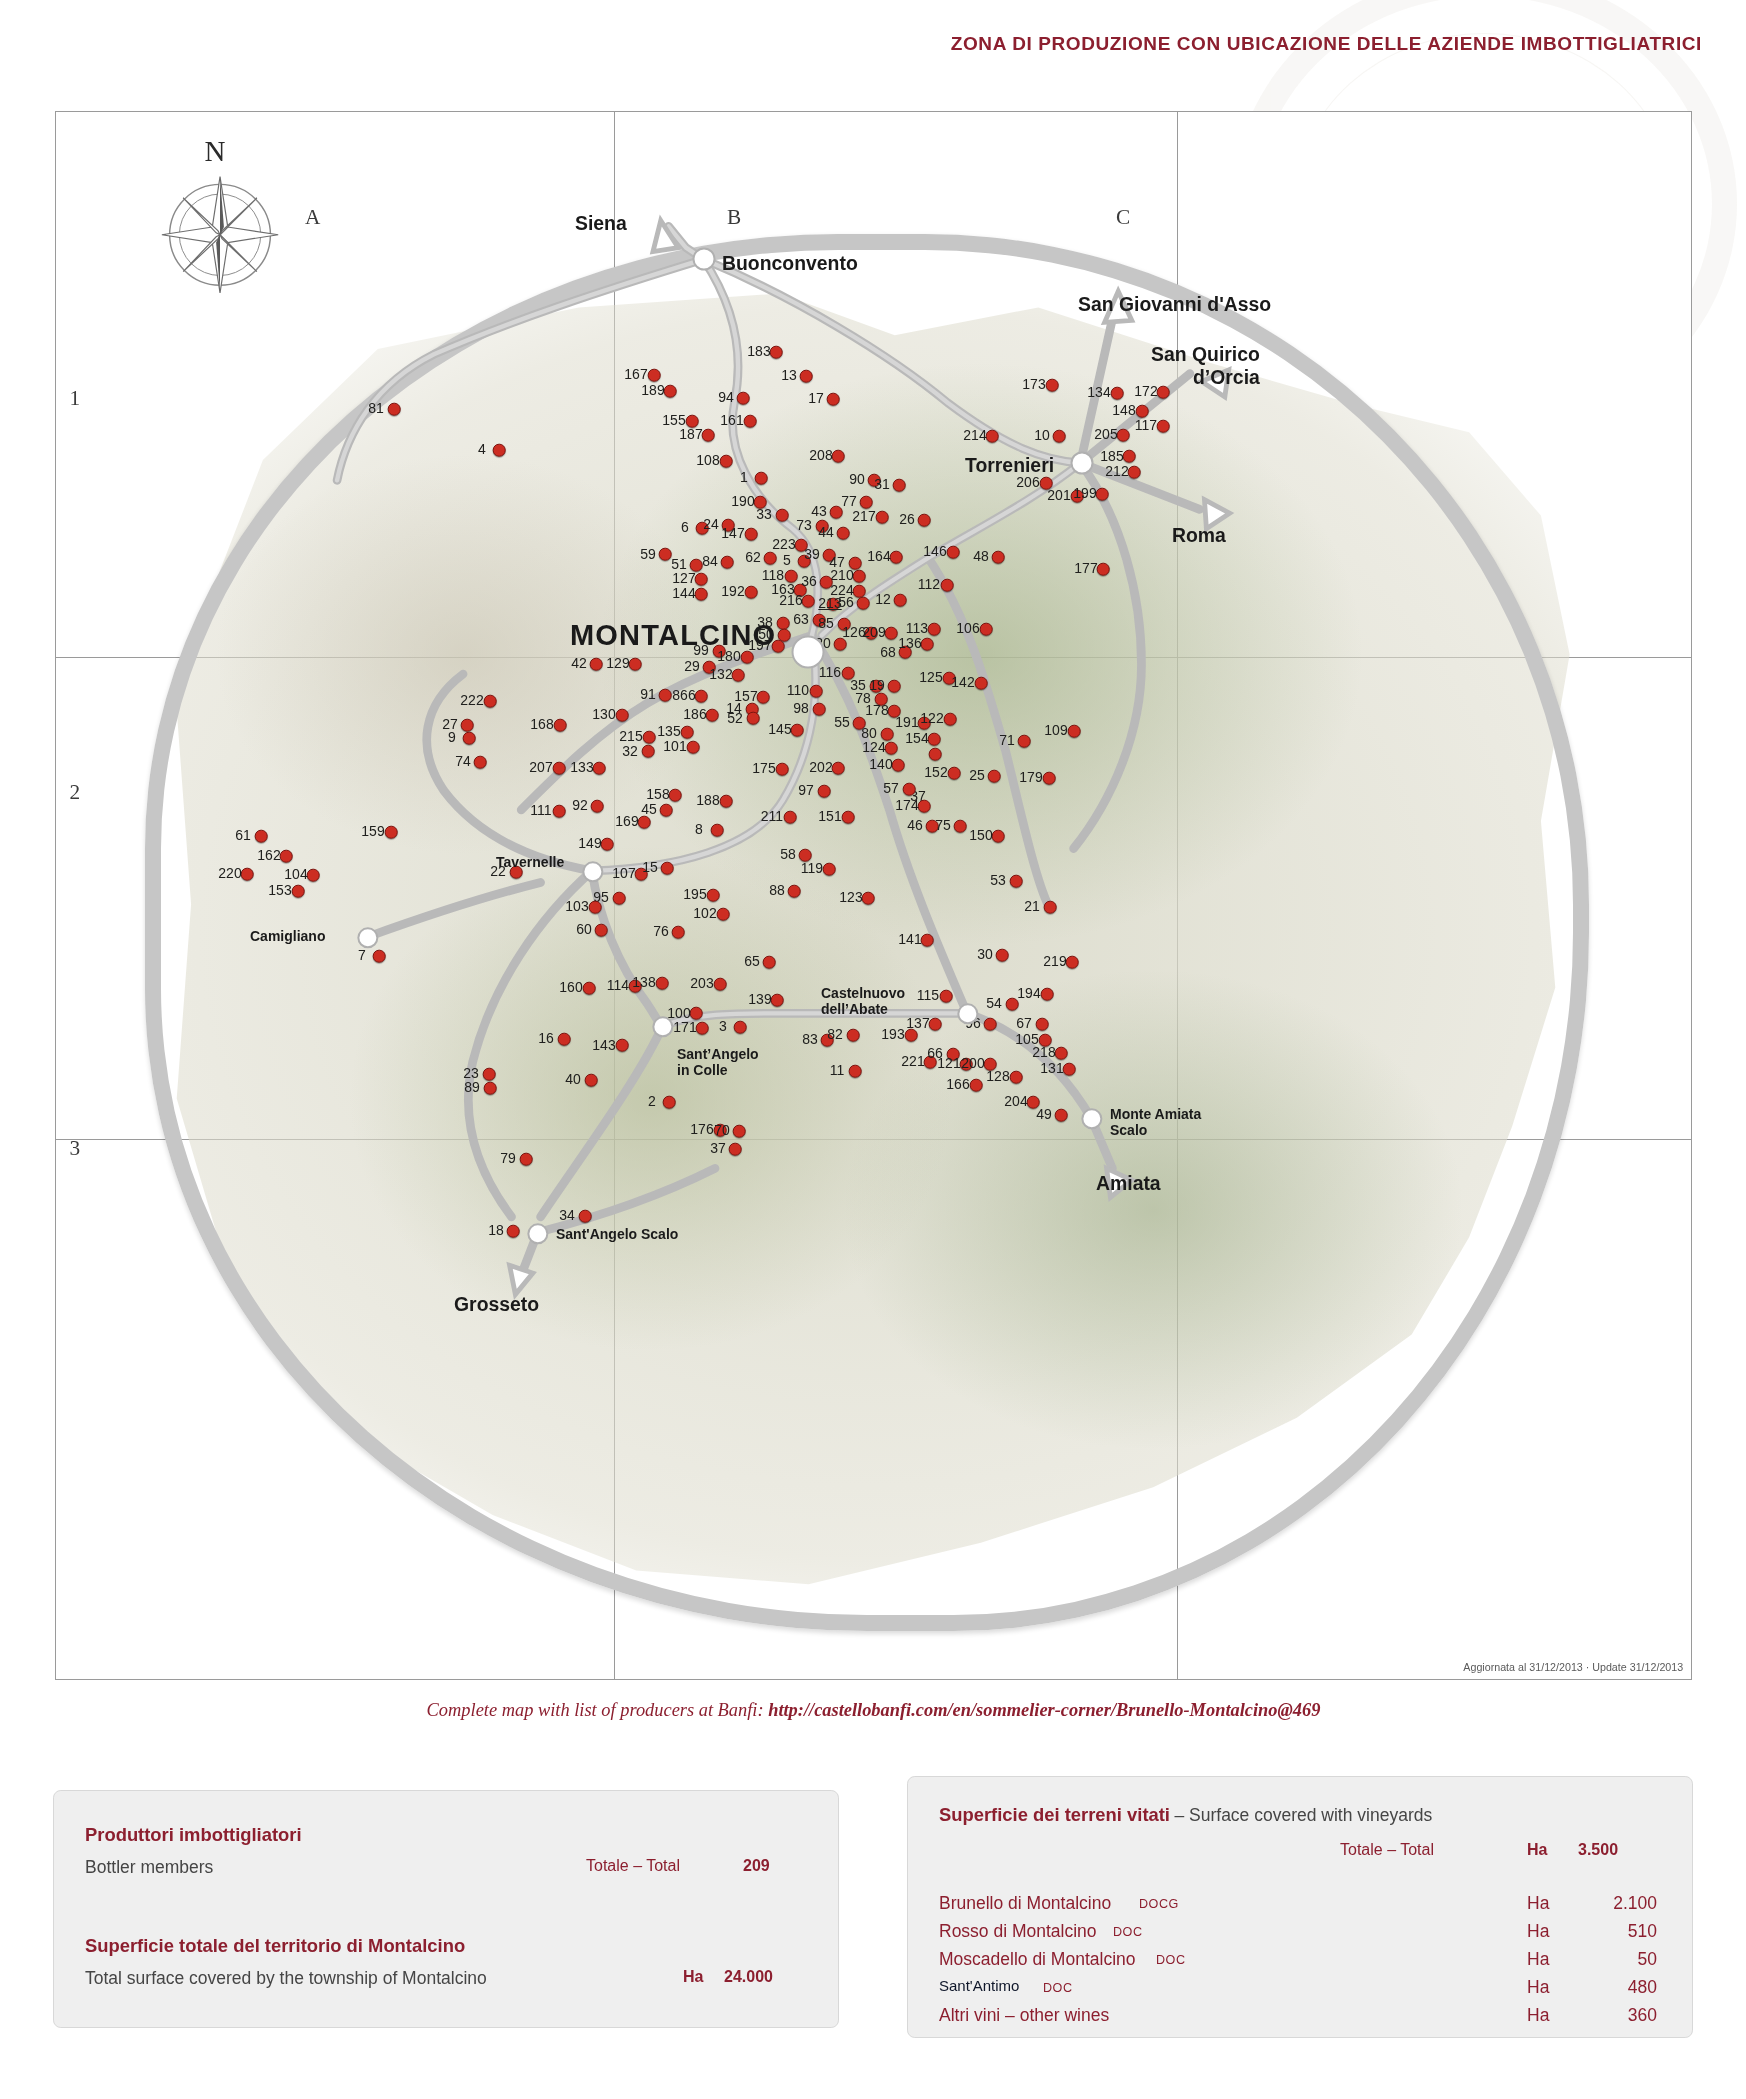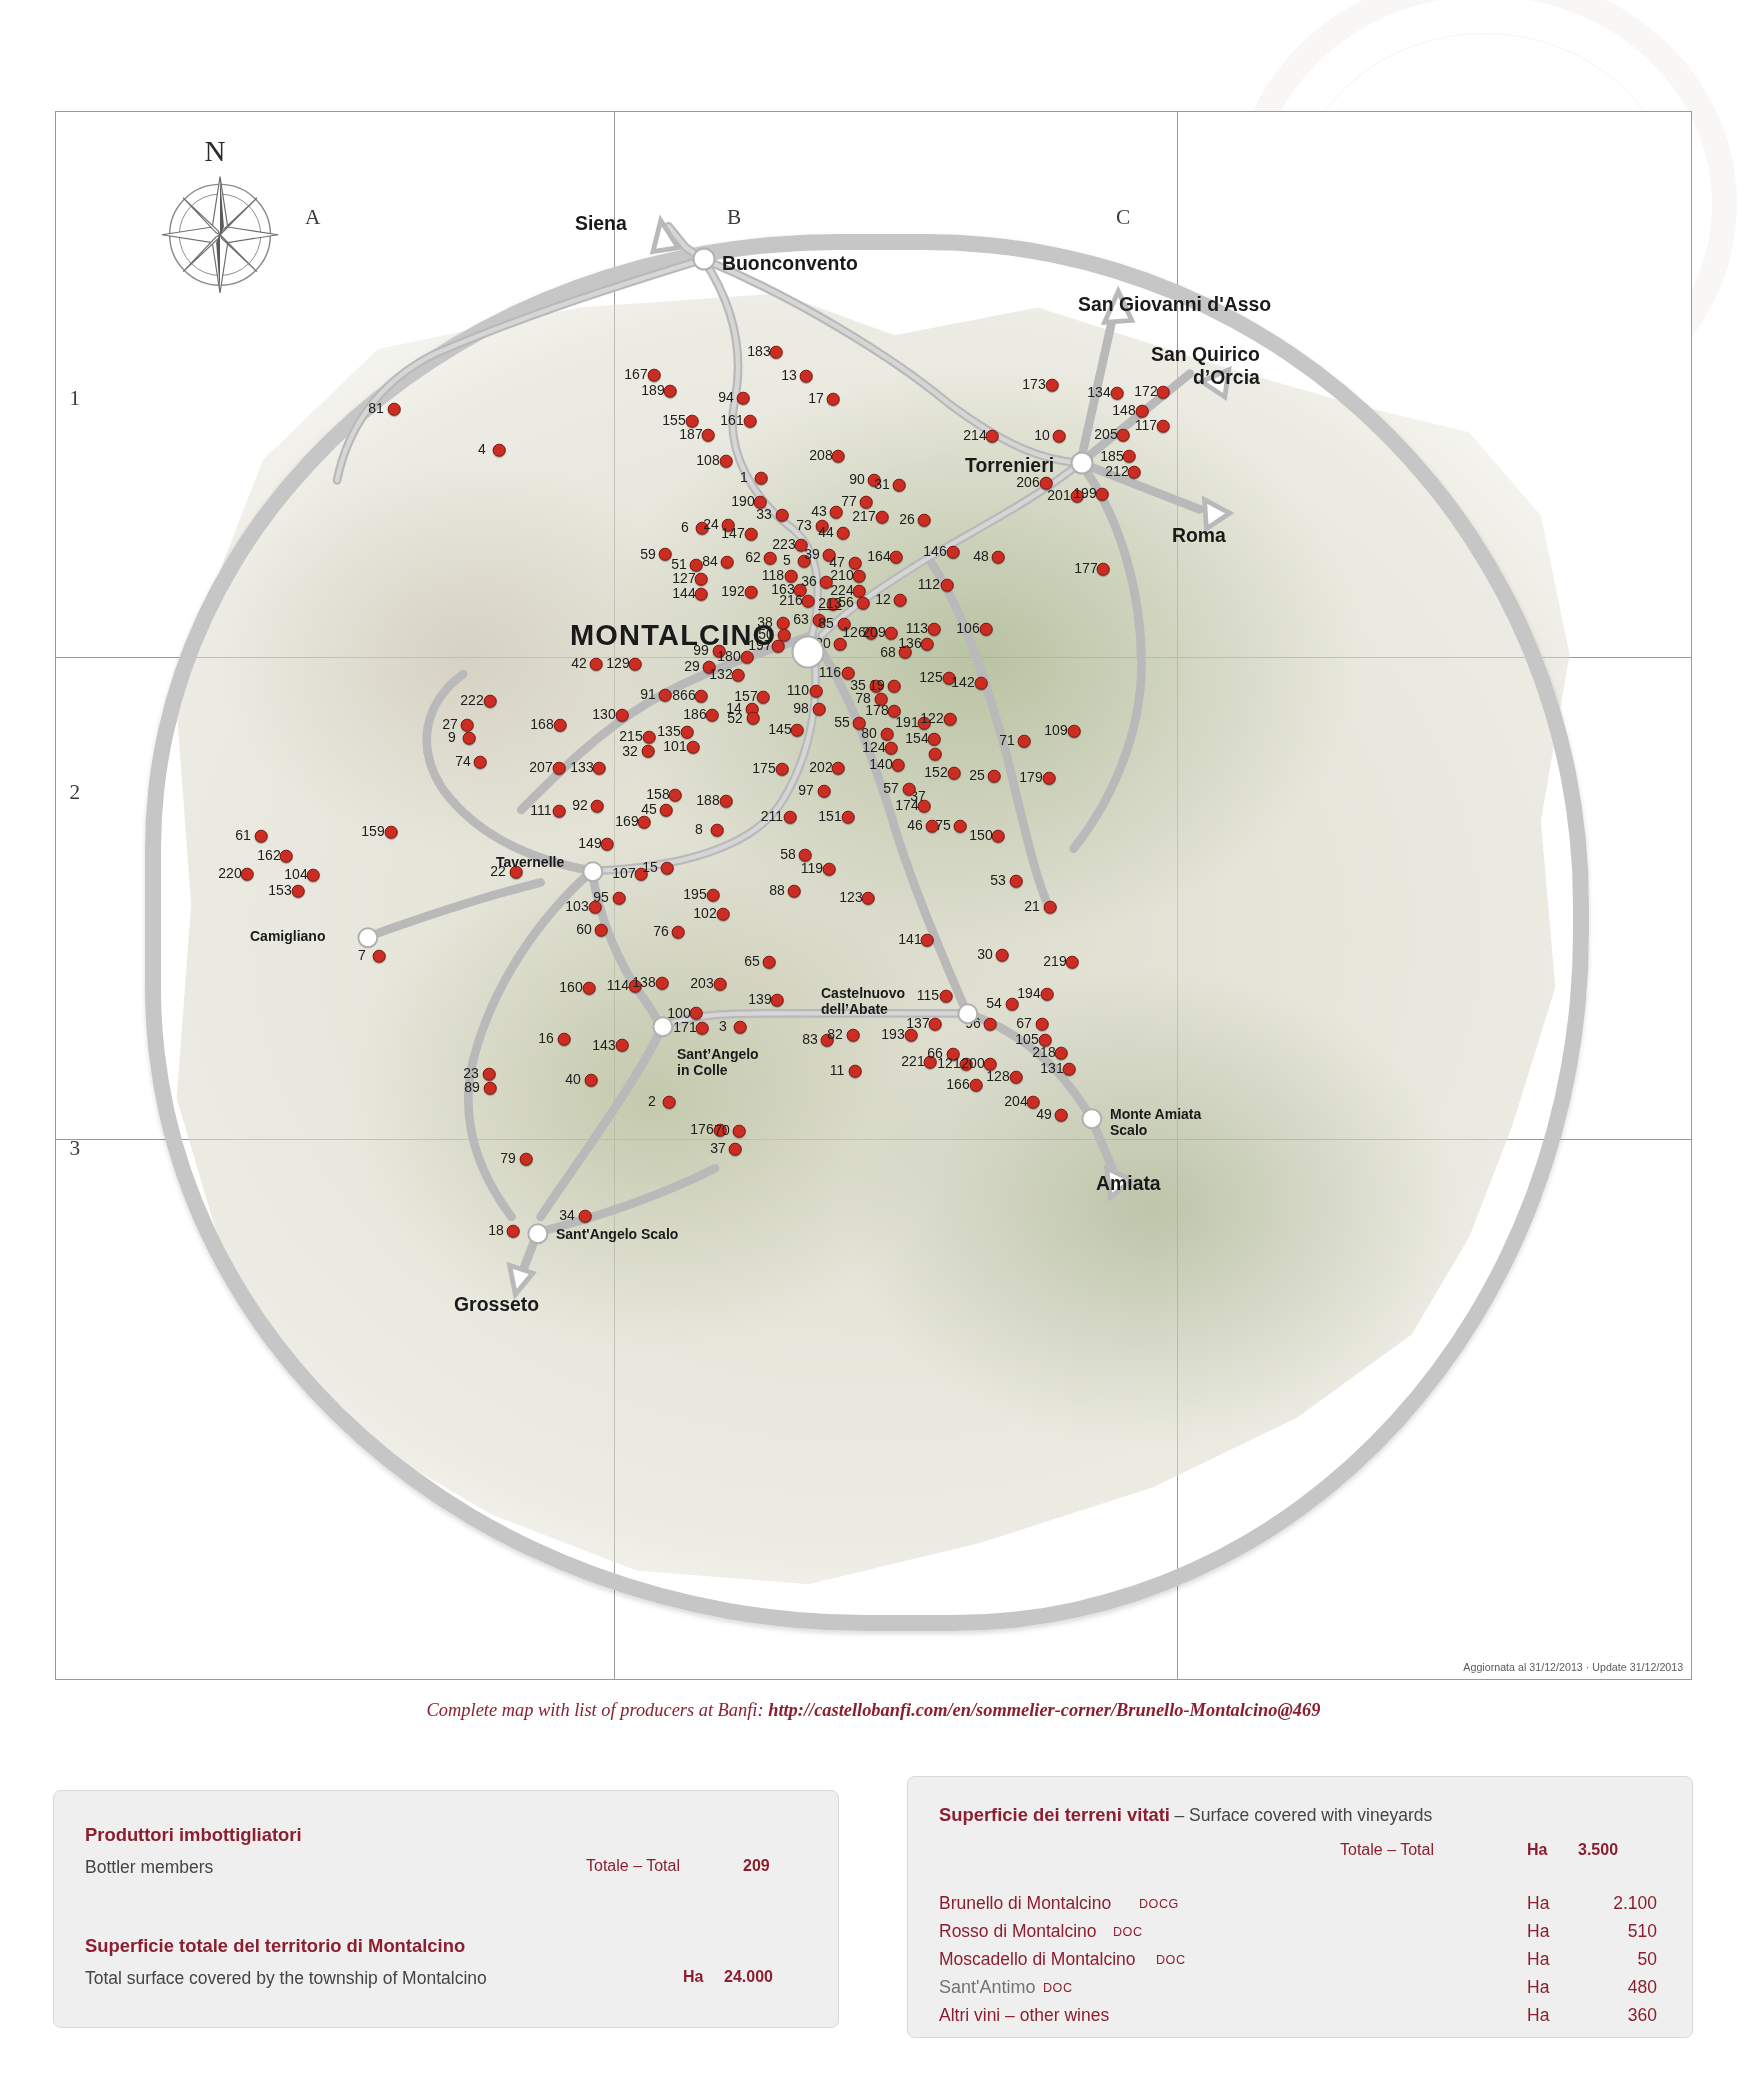--- a/index.html
+++ b/index.html
@@ -167,20 +167,21 @@
   .ib-red { color:#8c1f2f; }
 
   .small-caps { font-size:12.6px; letter-spacing:0.5px; }
 </style>
 </head>
 <body>
 
 <div id="watermark"></div>
 
 <div id="header">
+  <div class="line1">Zona di produzione con ubicazione delle aziende imbottigliatrici</div>
 </div>
 
 <div id="map">
 
   <div class="gridline gl-v1"></div>
   <div class="gridline gl-v2"></div>
   <div class="gridline gl-h1"></div>
   <div class="gridline gl-h2"></div>
 
   <div id="terrain">
@@ -751,21 +752,21 @@
         <span style="position: absolute; left: 588px; top: 0px; font-size: 17.5px; color: rgb(140, 31, 47);">Ha</span>
         <span style="position: absolute; left: 640px; width: 78px; text-align: right; top: 0px; font-size: 17.5px; color: rgb(140, 31, 47);">510</span>
       </div>
       <div style="position: relative; height: 28px;">
         <span style="position: absolute; left: 0px; top: 0px; font-size: 17.5px; color: rgb(140, 31, 47);">Moscadello di Montalcino</span>
         <span class="small-caps" style="position: absolute; left: 217px; top: 3.9px; color: rgb(140, 31, 47);">DOC</span>
         <span style="position: absolute; left: 588px; top: 0px; font-size: 17.5px; color: rgb(140, 31, 47);">Ha</span>
         <span style="position: absolute; left: 640px; width: 78px; text-align: right; top: 0px; font-size: 17.5px; color: rgb(140, 31, 47);">50</span>
       </div>
       <div style="position: relative; height: 28px;">
-        <span style="position: absolute; left: 0px; top: 0px; font-size: 18px; color: #737373;">Sant'Antimo</span>
+        <span style="position: absolute; left: 0px; top: 0px; font-size: 15px; color: #0f172a;">Sant'Antimo</span>
         <span class="small-caps" style="position: absolute; left: 104px; top: 3.9px; color: rgb(140, 31, 47);">DOC</span>
         <span style="position: absolute; left: 588px; top: 0px; font-size: 17.5px; color: rgb(140, 31, 47);">Ha</span>
         <span style="position: absolute; left: 640px; width: 78px; text-align: right; top: 0px; font-size: 17.5px; color: rgb(140, 31, 47);">480</span>
       </div>
       <div style="position: relative; height: 28px;">
         <span style="position: absolute; left: 0px; top: 0px; font-size: 17.5px; color: rgb(140, 31, 47);">Altri vini – other wines</span>
         <span style="position: absolute; left: 588px; top: 0px; font-size: 17.5px; color: rgb(140, 31, 47);">Ha</span>
         <span style="position: absolute; left: 640px; width: 78px; text-align: right; top: 0px; font-size: 17.5px; color: rgb(140, 31, 47);">360</span>
       </div>
     </div>

